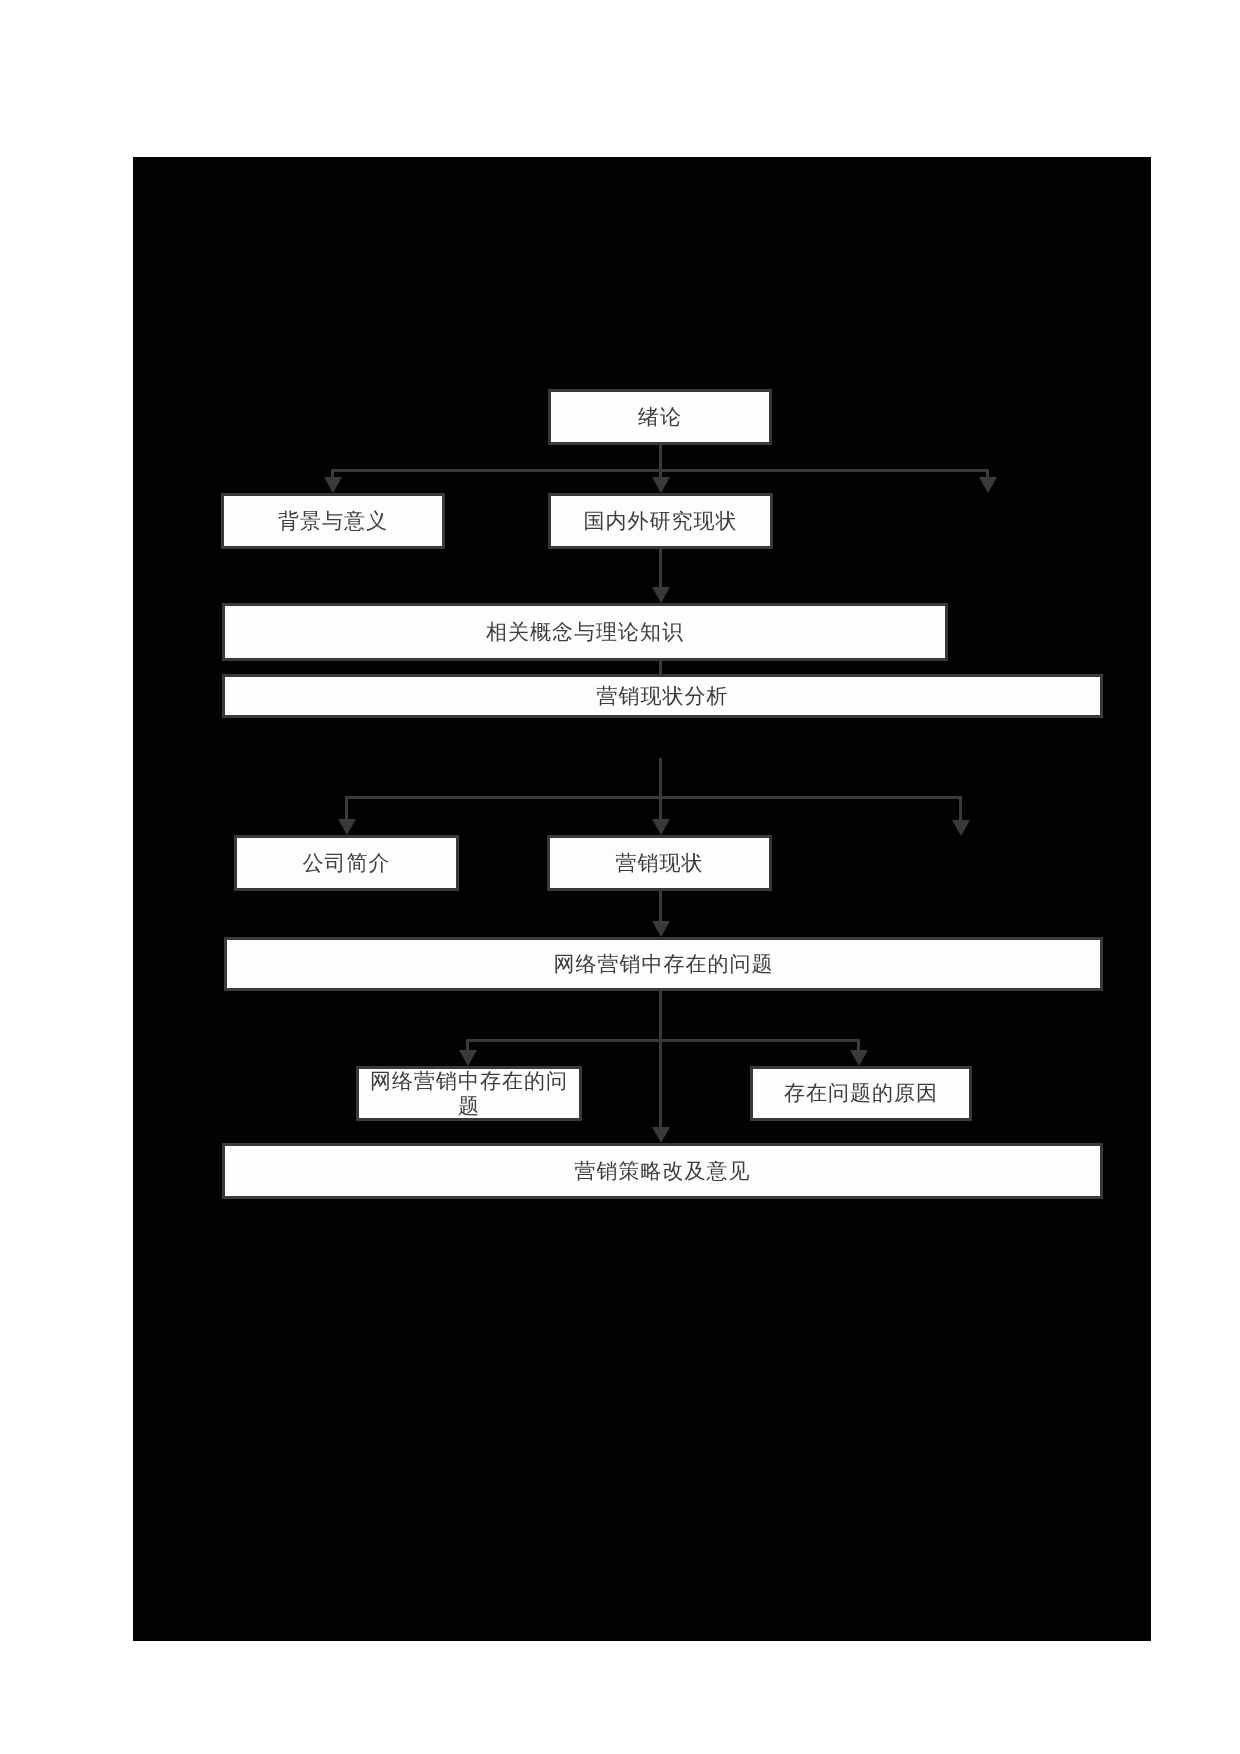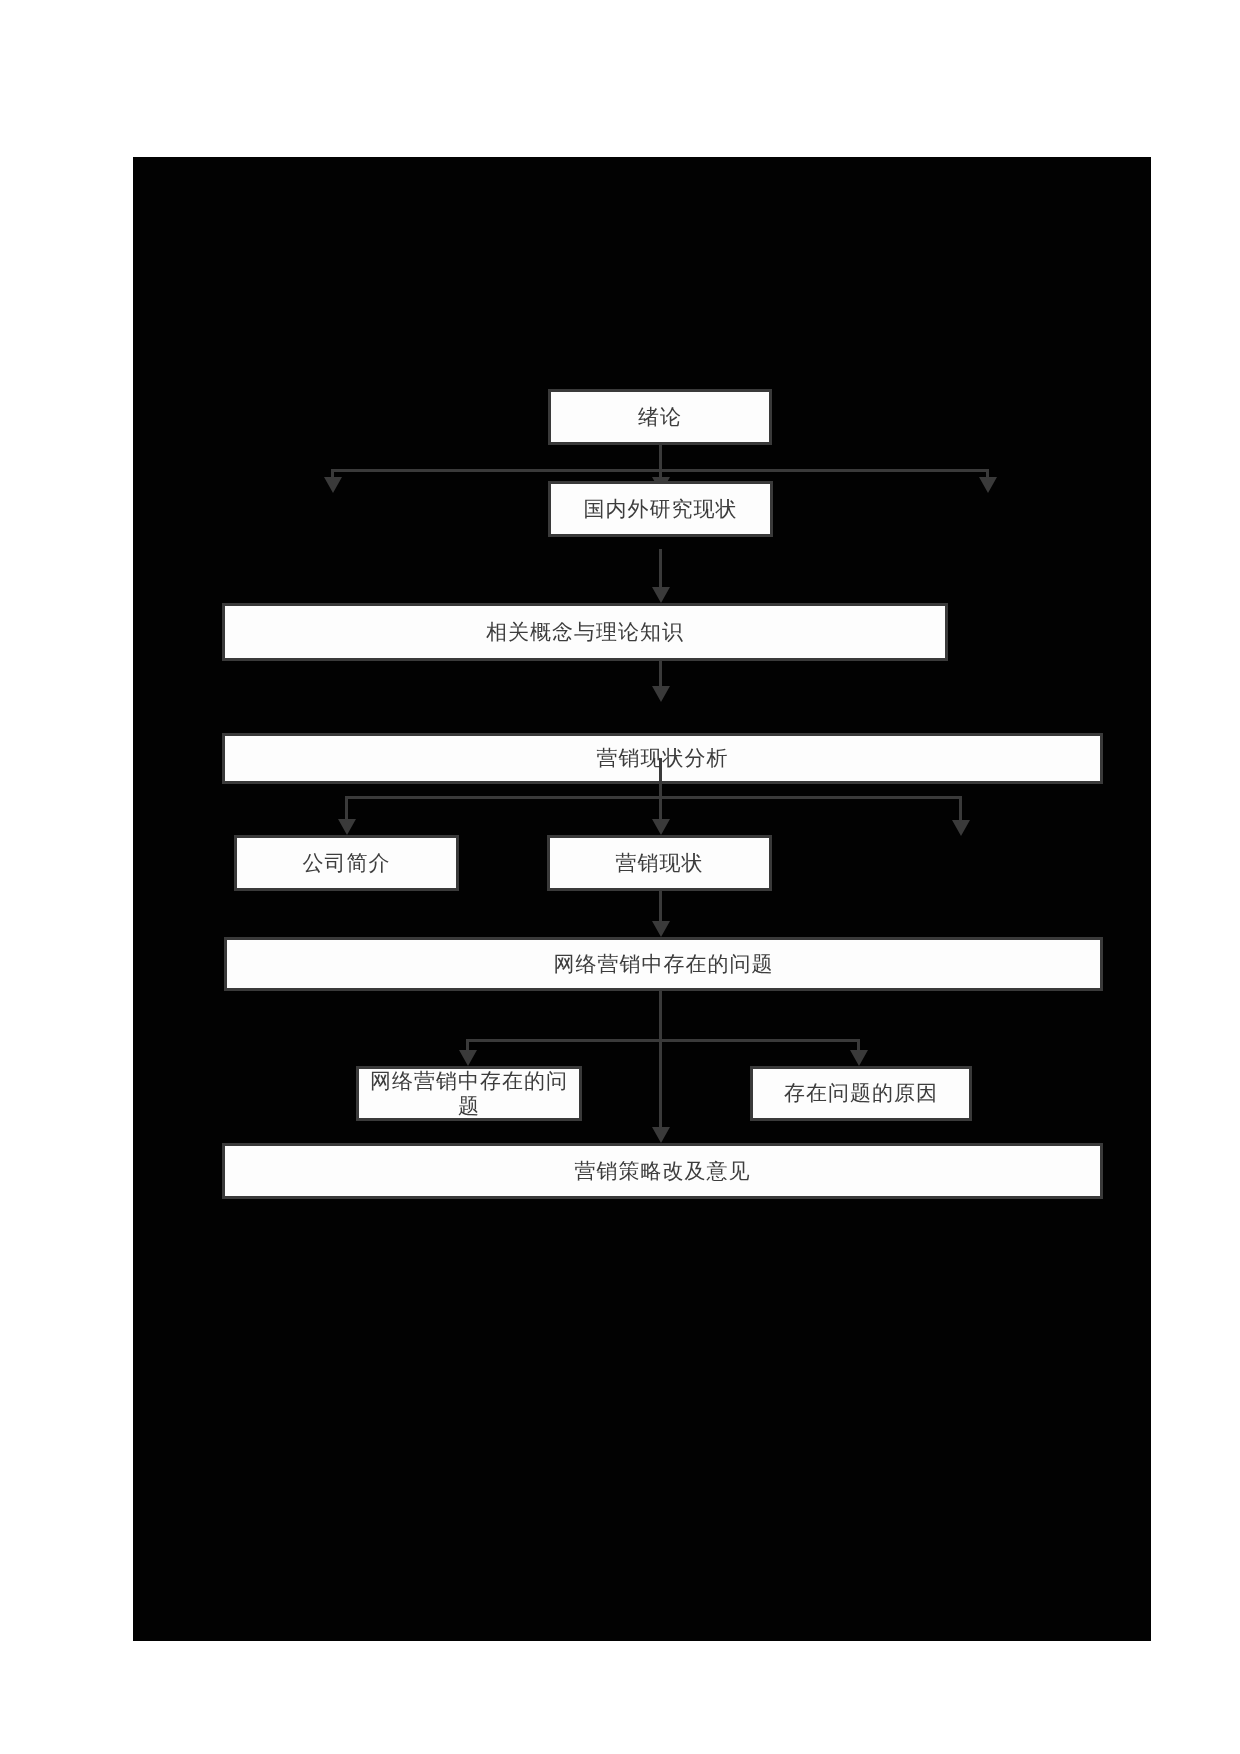--- a/index.html
+++ b/index.html
@@ -53,31 +53,32 @@
 
   <div class="vline" style="left:526px;top:288px;height:25px"></div>
   <div class="hline" style="left:200px;top:312px;width:655px"></div>
   <div class="vline" style="left:198px;top:312px;height:14px"></div>
   <div class="arrow" style="left:191px;top:320px"></div>
   <div class="vline" style="left:526px;top:312px;height:14px"></div>
   <div class="arrow" style="left:519px;top:320px"></div>
   <div class="vline" style="left:853px;top:312px;height:14px"></div>
   <div class="arrow" style="left:846px;top:320px"></div>
 
-  <div class="node" style="left:415px;top:324px;width:225px;height:56px">国内外研究现状</div>
+  <div class="node" style="left:88px;top:336px;width:224px;height:56px">背景与意义</div>
+  <div class="node" style="left:415px;top:336px;width:225px;height:56px">国内外研究现状</div>
 
   <div class="vline" style="left:526px;top:392px;height:40px"></div>
   <div class="arrow" style="left:519px;top:430px"></div>
 
   <div class="node" style="left:89px;top:446px;width:726px;height:58px">相关概念与理论知识</div>
 
   <div class="vline" style="left:526px;top:504px;height:29px"></div>
   <div class="arrow" style="left:519px;top:529px"></div>
 
-  <div class="node" style="left:89px;top:576px;width:881px;height:51px">营销现状分析</div>
+  <div class="node" style="left:89px;top:517px;width:881px;height:44px">营销现状分析</div>
 
   <div class="vline" style="left:526px;top:601px;height:39px"></div>
   <div class="hline" style="left:214px;top:639px;width:614px"></div>
   <div class="vline" style="left:212px;top:639px;height:27px"></div>
   <div class="arrow" style="left:205px;top:662px"></div>
   <div class="vline" style="left:526px;top:639px;height:27px"></div>
   <div class="arrow" style="left:519px;top:662px"></div>
   <div class="vline" style="left:826px;top:639px;height:28px"></div>
   <div class="arrow" style="left:819px;top:663px"></div>
 

